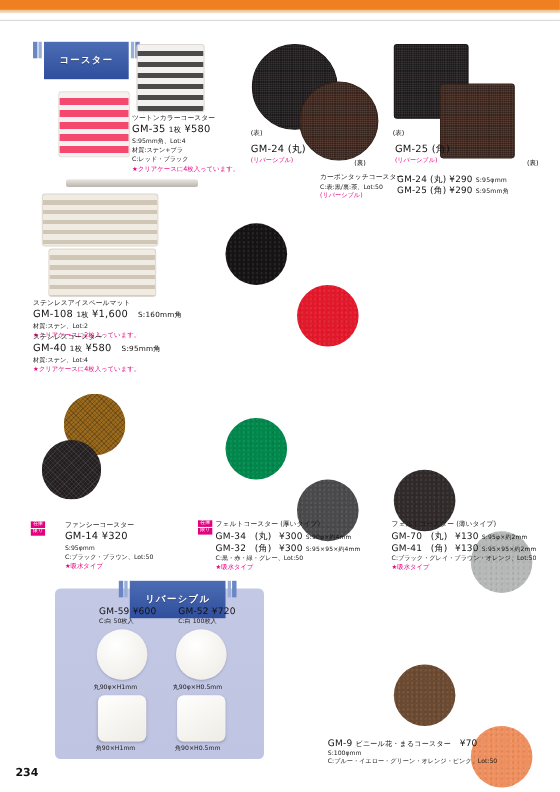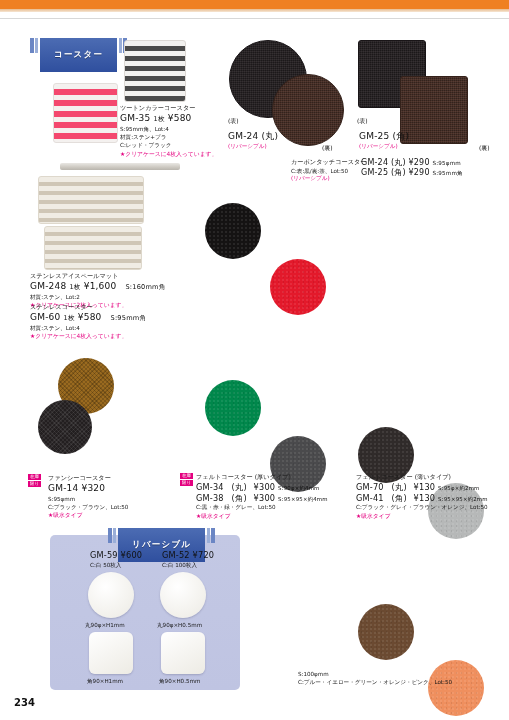--- a/index.html
+++ b/index.html
@@ -157,33 +157,33 @@
   <div class="tnote">★クリアケースに4枚入っています。</div>
 </div>
 
 <div class="abs bar-steel" style="left:60px; top:163px; width:120px; height:7px;"></div>
 <div class="abs sq stripe-beige" style="left:38px; top:176px; width:106px; height:48px;"></div>
 <div class="abs sq stripe-beige" style="left:44px; top:226px; width:98px; height:44px;"></div>
 
 <div class="abs" style="left:30px; top:272px;">
   <div class="tname">ステンレスアイスペールマット</div>
   <div class="tcode">
-    <span>GM-248</span>
+    <span>GM-108</span>
     <span class="pc">1枚</span>
     <span>¥1,600</span>
     <span class="pc" style="margin-left:6px">S:160mm角</span>
   </div>
   <div class="tspec">材質:ステン、Lot:2</div>
   <div class="tnote">★クリアケースに2枚入っています。</div>
 </div>
 
 <div class="abs" style="left:30px; top:303px;">
   <div class="tname">ステンレスコースター</div>
   <div class="tcode">
-    <span>GM-60</span>
+    <span>GM-40</span>
     <span class="pc">1枚</span>
     <span>¥580</span>
     <span class="pc" style="margin-left:6px">S:95mm角</span>
   </div>
   <div class="tspec">材質:ステン、Lot:4</div>
   <div class="tnote">★クリアケースに4枚入っています。</div>
 </div>
 
 <div class="abs circ carbon-dark" style="left:229px; top:40px; width:78px; height:78px;"></div>
 <div class="abs circ carbon-brown" style="left:272px; top:74px; width:72px; height:72px;"></div>
@@ -229,21 +229,21 @@
 <div class="abs circ felt" style="left:270px; top:268px; width:56px; height:56px; background:#4a4a4c;"></div>
 
 <div class="abs circ felt" style="left:358px; top:203px; width:56px; height:56px; background:#302b2a;"></div>
 <div class="abs circ felt" style="left:428px; top:203px; width:56px; height:56px; background:#b6b8b8;"></div>
 <div class="abs circ felt" style="left:358px; top:268px; width:56px; height:56px; background:#6b4a31;"></div>
 <div class="abs circ felt" style="left:428px; top:268px; width:56px; height:56px; background:#ef8f5e;"></div>
 
 <div class="abs circ fancy-brown" style="left:58px; top:358px; width:56px; height:56px;"></div>
 <div class="abs circ fancy-black" style="left:38px; top:400px; width:54px; height:54px;"></div>
 
-<div class="abs" style="left:28px; top:474px; display:flex; gap:7px;">
+<div class="abs" style="left:28px; top:474px; display:flex; gap:18px;">
   <div class="badge">
     <div>在庫</div>
     <div>限り</div>
   </div>
   <div>
     <div class="tname">ファンシーコースター</div>
     <div class="tcode">
       <span>GM-14</span>
       <span>¥320</span>
     </div>
@@ -260,21 +260,21 @@
   </div>
   <div>
     <div class="tname">フェルトコースター (厚いタイプ)</div>
     <div class="tcode" style="font-size:8.2px">
       <span>GM-34</span>
       <span style="margin-left:5px">(丸)</span>
       <span style="margin-left:4px">¥300</span>
       <span class="pc" style="font-size:5.4px">S:90φ×約4mm</span>
     </div>
     <div class="tcode" style="font-size:8.2px">
-      <span>GM-38</span>
+      <span>GM-32</span>
       <span style="margin-left:5px">(角)</span>
       <span style="margin-left:4px">¥300</span>
       <span class="pc" style="font-size:5.4px">S:95×95×約4mm</span>
     </div>
     <div class="tspec">C:黒・赤・緑・グレー、Lot:50</div>
     <div class="tnote">★吸水タイプ</div>
   </div>
 </div>
 
 <div class="abs" style="left:356px; top:473px;">
@@ -324,17 +324,22 @@
 <div class="abs paper-round" style="left:160px; top:572px; width:46px; height:46px;"></div>
 <div class="abs tspec" style="left:85px; top:621px;">丸90φ×H1mm</div>
 <div class="abs tspec" style="left:157px; top:621px;">丸90φ×H0.5mm</div>
 
 <div class="abs paper-sq" style="left:89px; top:632px; width:44px; height:42px;"></div>
 <div class="abs paper-sq" style="left:161px; top:632px; width:44px; height:42px;"></div>
 <div class="abs tspec" style="left:87px; top:677px;">角90×H1mm</div>
 <div class="abs tspec" style="left:159px; top:677px;">角90×H0.5mm</div>
 
 <div class="abs" style="left:298px; top:670px;">
+  <div class="tcode" style="font-size:8.2px">
+    <span>GM-9</span>
+    <span class="pc" style="font-size:6.4px">ビニール花・まるコースター</span>
+    <span style="margin-left:5px">¥70</span>
+  </div>
   <div class="tspec">S:100φmm</div>
   <div class="tspec">C:ブルー・イエロー・グリーン・オレンジ・ピンク、Lot:50</div>
 </div>
 
 <div class="abs" id="page-number">234</div>
 
 </body></html>

